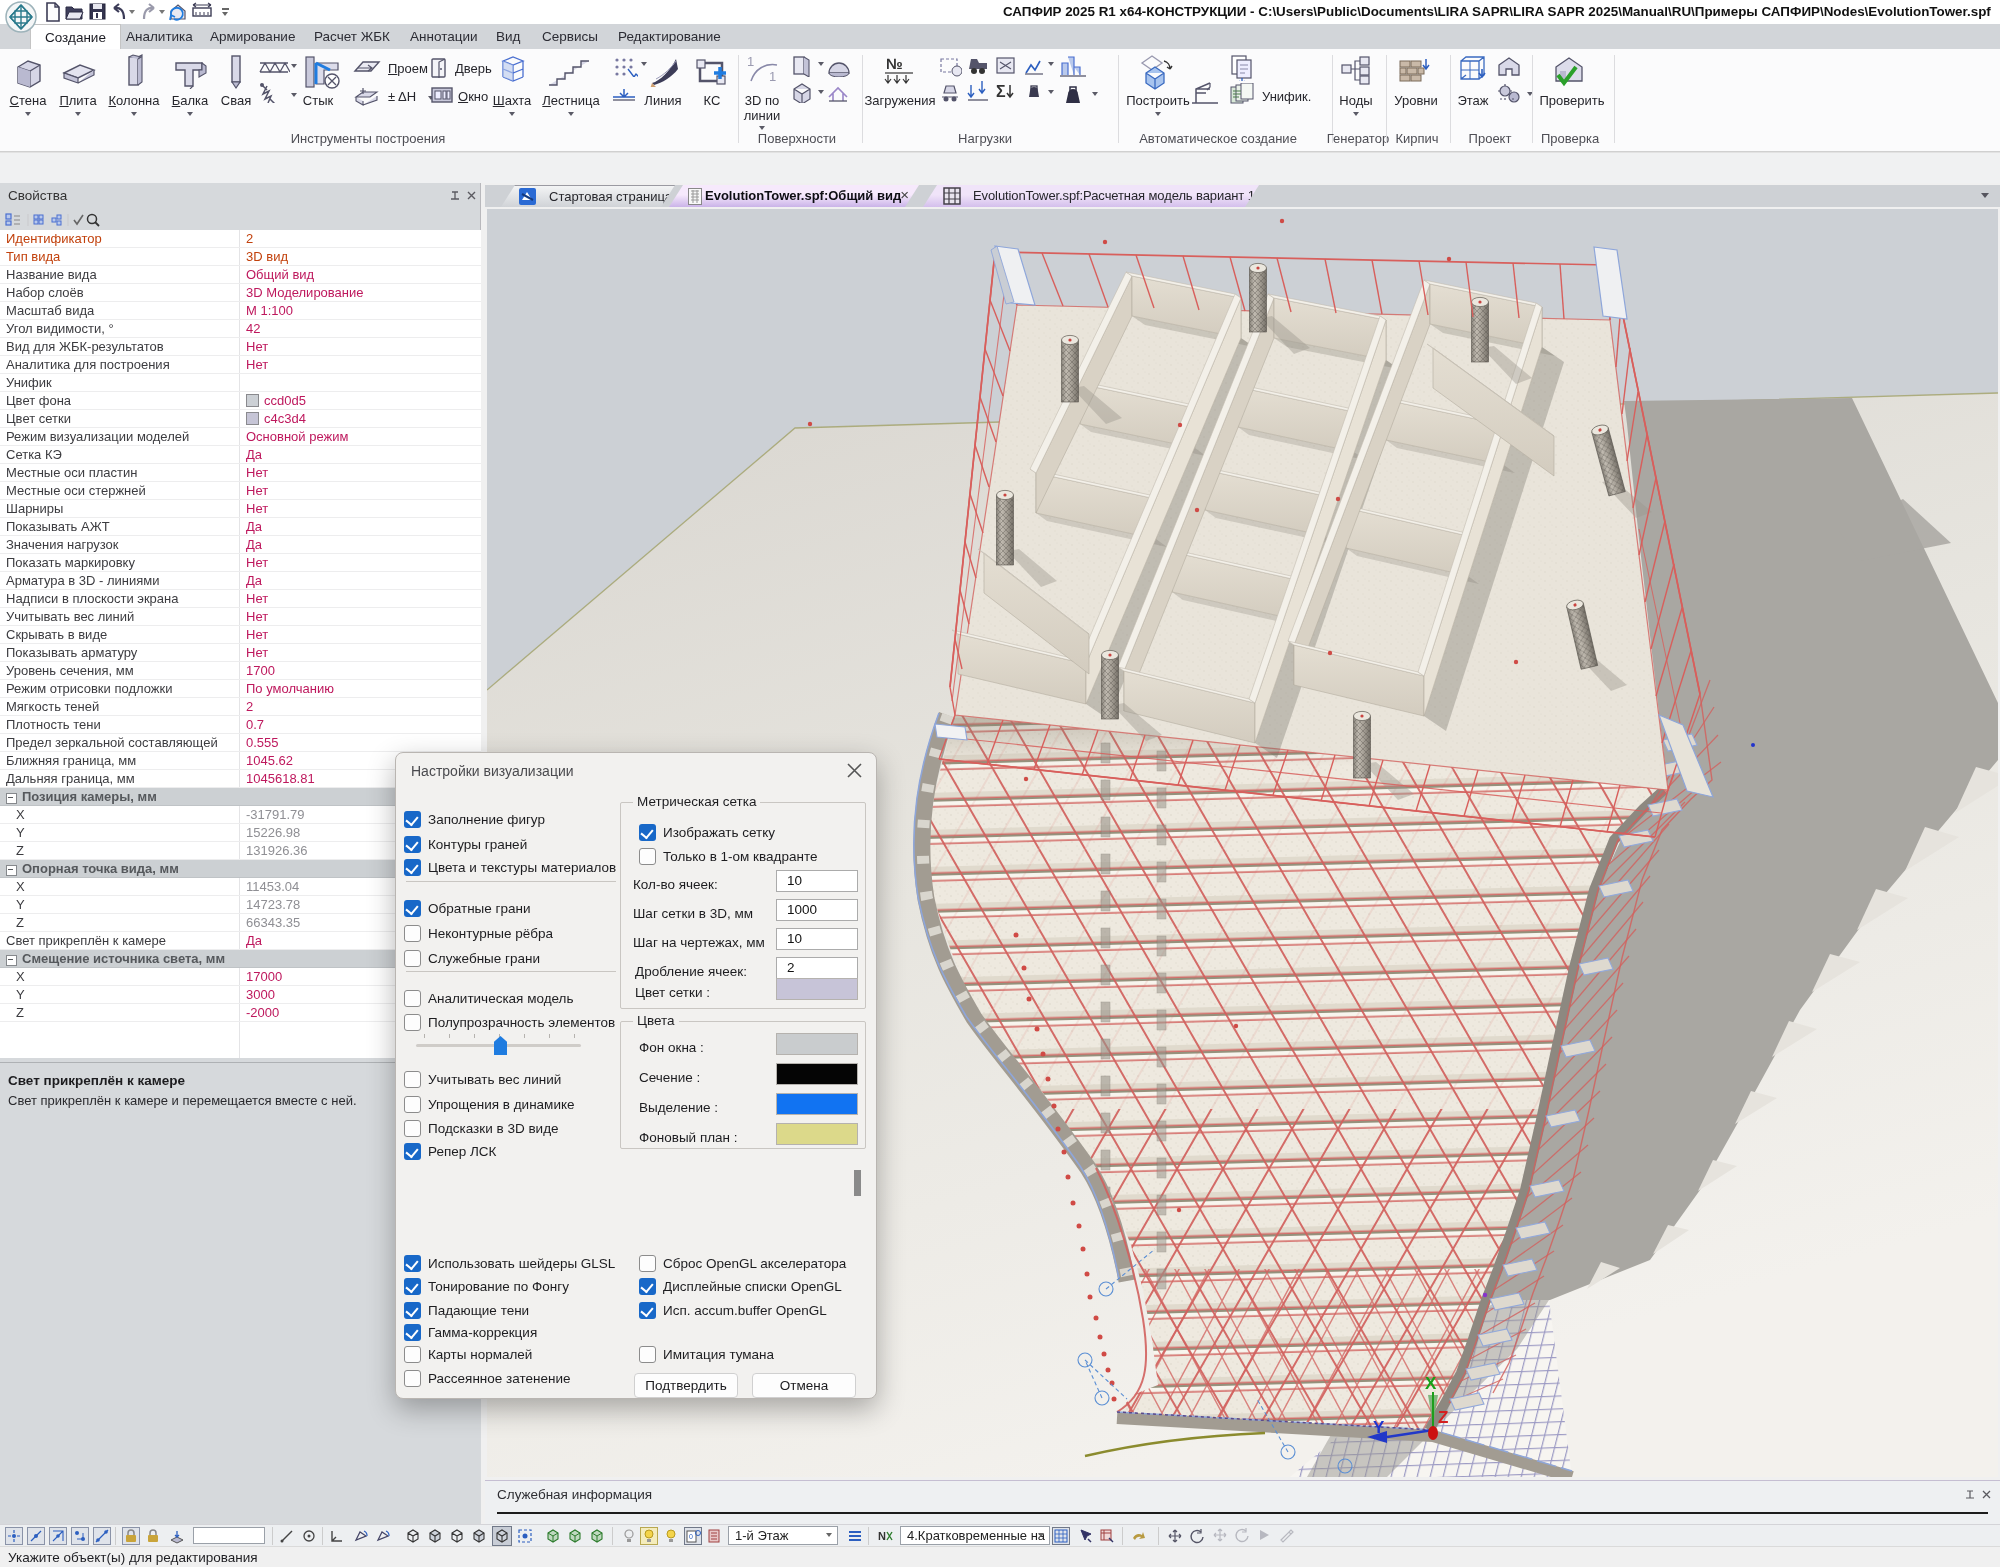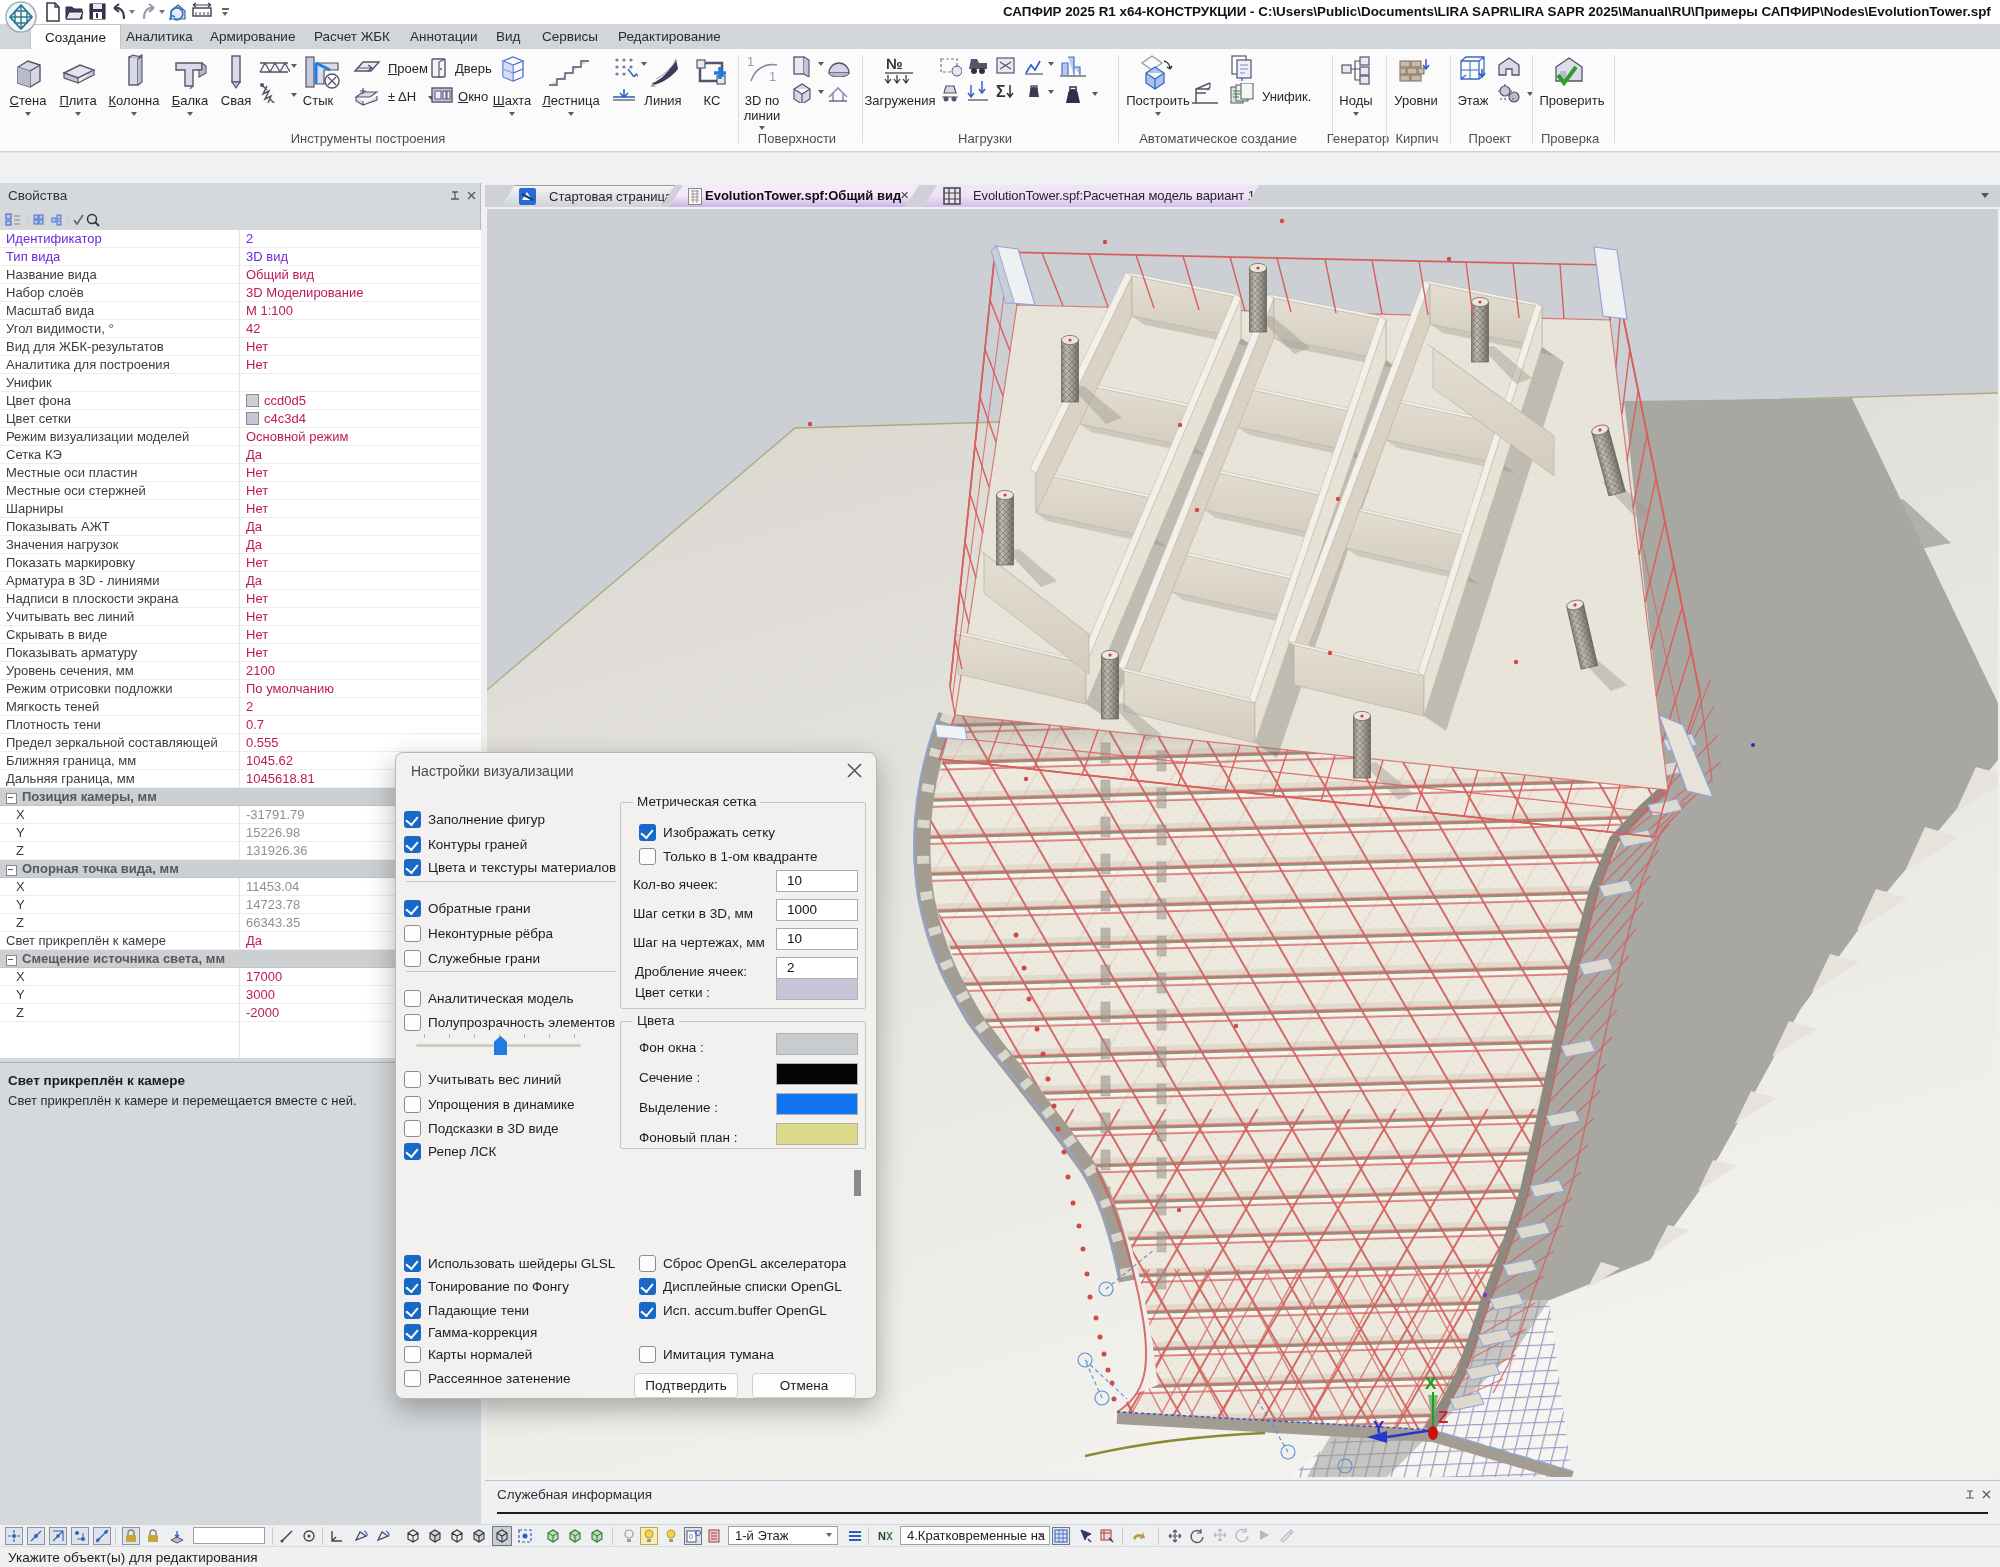--- a/index.html
+++ b/index.html
@@ -19,21 +19,21 @@
 #gapstrip{left:0;top:152px;width:2000px;height:31px;background:#f0f1f2;border-top:1px solid #e2e2e2}
 
 #lpanel{left:0;top:183px;width:481px;height:1341px;background:#d6d9dc;border-right:1px solid #b8b8bc}
 #lphead{left:0;top:0;width:481px;height:27px}
 #lptitle{left:8px;top:5px;font-size:13.5px;color:#333}
 #lptools{left:0;top:27px;width:481px;height:20px}
 #lpgrid{left:0;top:47px;width:481px;background:#fff}
 .prow{display:flex;height:18px;line-height:18px;font-size:13px;border-bottom:1px solid #ededee;background:#fff}
 .prow .pn{width:240px;padding-left:6px;color:#3c3c40;border-right:1px solid #e4e4e6;white-space:nowrap;overflow:hidden}
 .prow .pv{flex:1;padding-left:6px;color:#be185d;white-space:nowrap;overflow:hidden}
-.prow.gray .pn,.prow.gray .pv{color:#6d28d9}
+.prow.gray .pn,.prow.gray .pv{color:#c2410c}
 .prow.grayv .pv{color:#8f8f94}
 .prow.ghead{background:#ccd0d3;border-bottom:1px solid #bfc3c6}
 .prow.ghead .gt{font-weight:700;color:#55585c;padding-left:22px;width:100%;position:relative}
 .prow.ghead .gt::before{content:"";position:absolute;left:6px;top:5px;width:9px;height:9px;border:1px solid #85888c;background:#fff}
 .prow.ghead .gt::after{content:"";position:absolute;left:8px;top:9px;width:5px;height:1px;background:#55585c}
 .prow .ind{padding-left:16px}
 .sw{display:inline-block;width:13px;height:13px;border:1px solid #8a8a8e;vertical-align:-2px;margin-right:5px}
 #lpdesc{left:0;top:879px;width:481px;height:462px;background:#d6d9dc;border-top:1px solid #aeb1b4;padding:8px}
 #lpdesc b{font-size:13.5px;color:#1c1c1f}
 #lpdesc div{font-size:13px;color:#2a2a2e;margin-top:4px}
@@ -520,21 +520,21 @@
 <div class="prow">
         <div class="pn">Скрывать в виде</div>
         <div class="pv">Нет</div>
       </div>
 <div class="prow">
         <div class="pn">Показывать арматуру</div>
         <div class="pv">Нет</div>
       </div>
 <div class="prow">
         <div class="pn">Уровень сечения, мм</div>
-        <div class="pv">2100</div>
+        <div class="pv">1700</div>
       </div>
 <div class="prow">
         <div class="pn">Режим отрисовки подложки</div>
         <div class="pv">По умолчанию</div>
       </div>
 <div class="prow">
         <div class="pn">Мягкость теней</div>
         <div class="pv">2</div>
       </div>
 <div class="prow">

